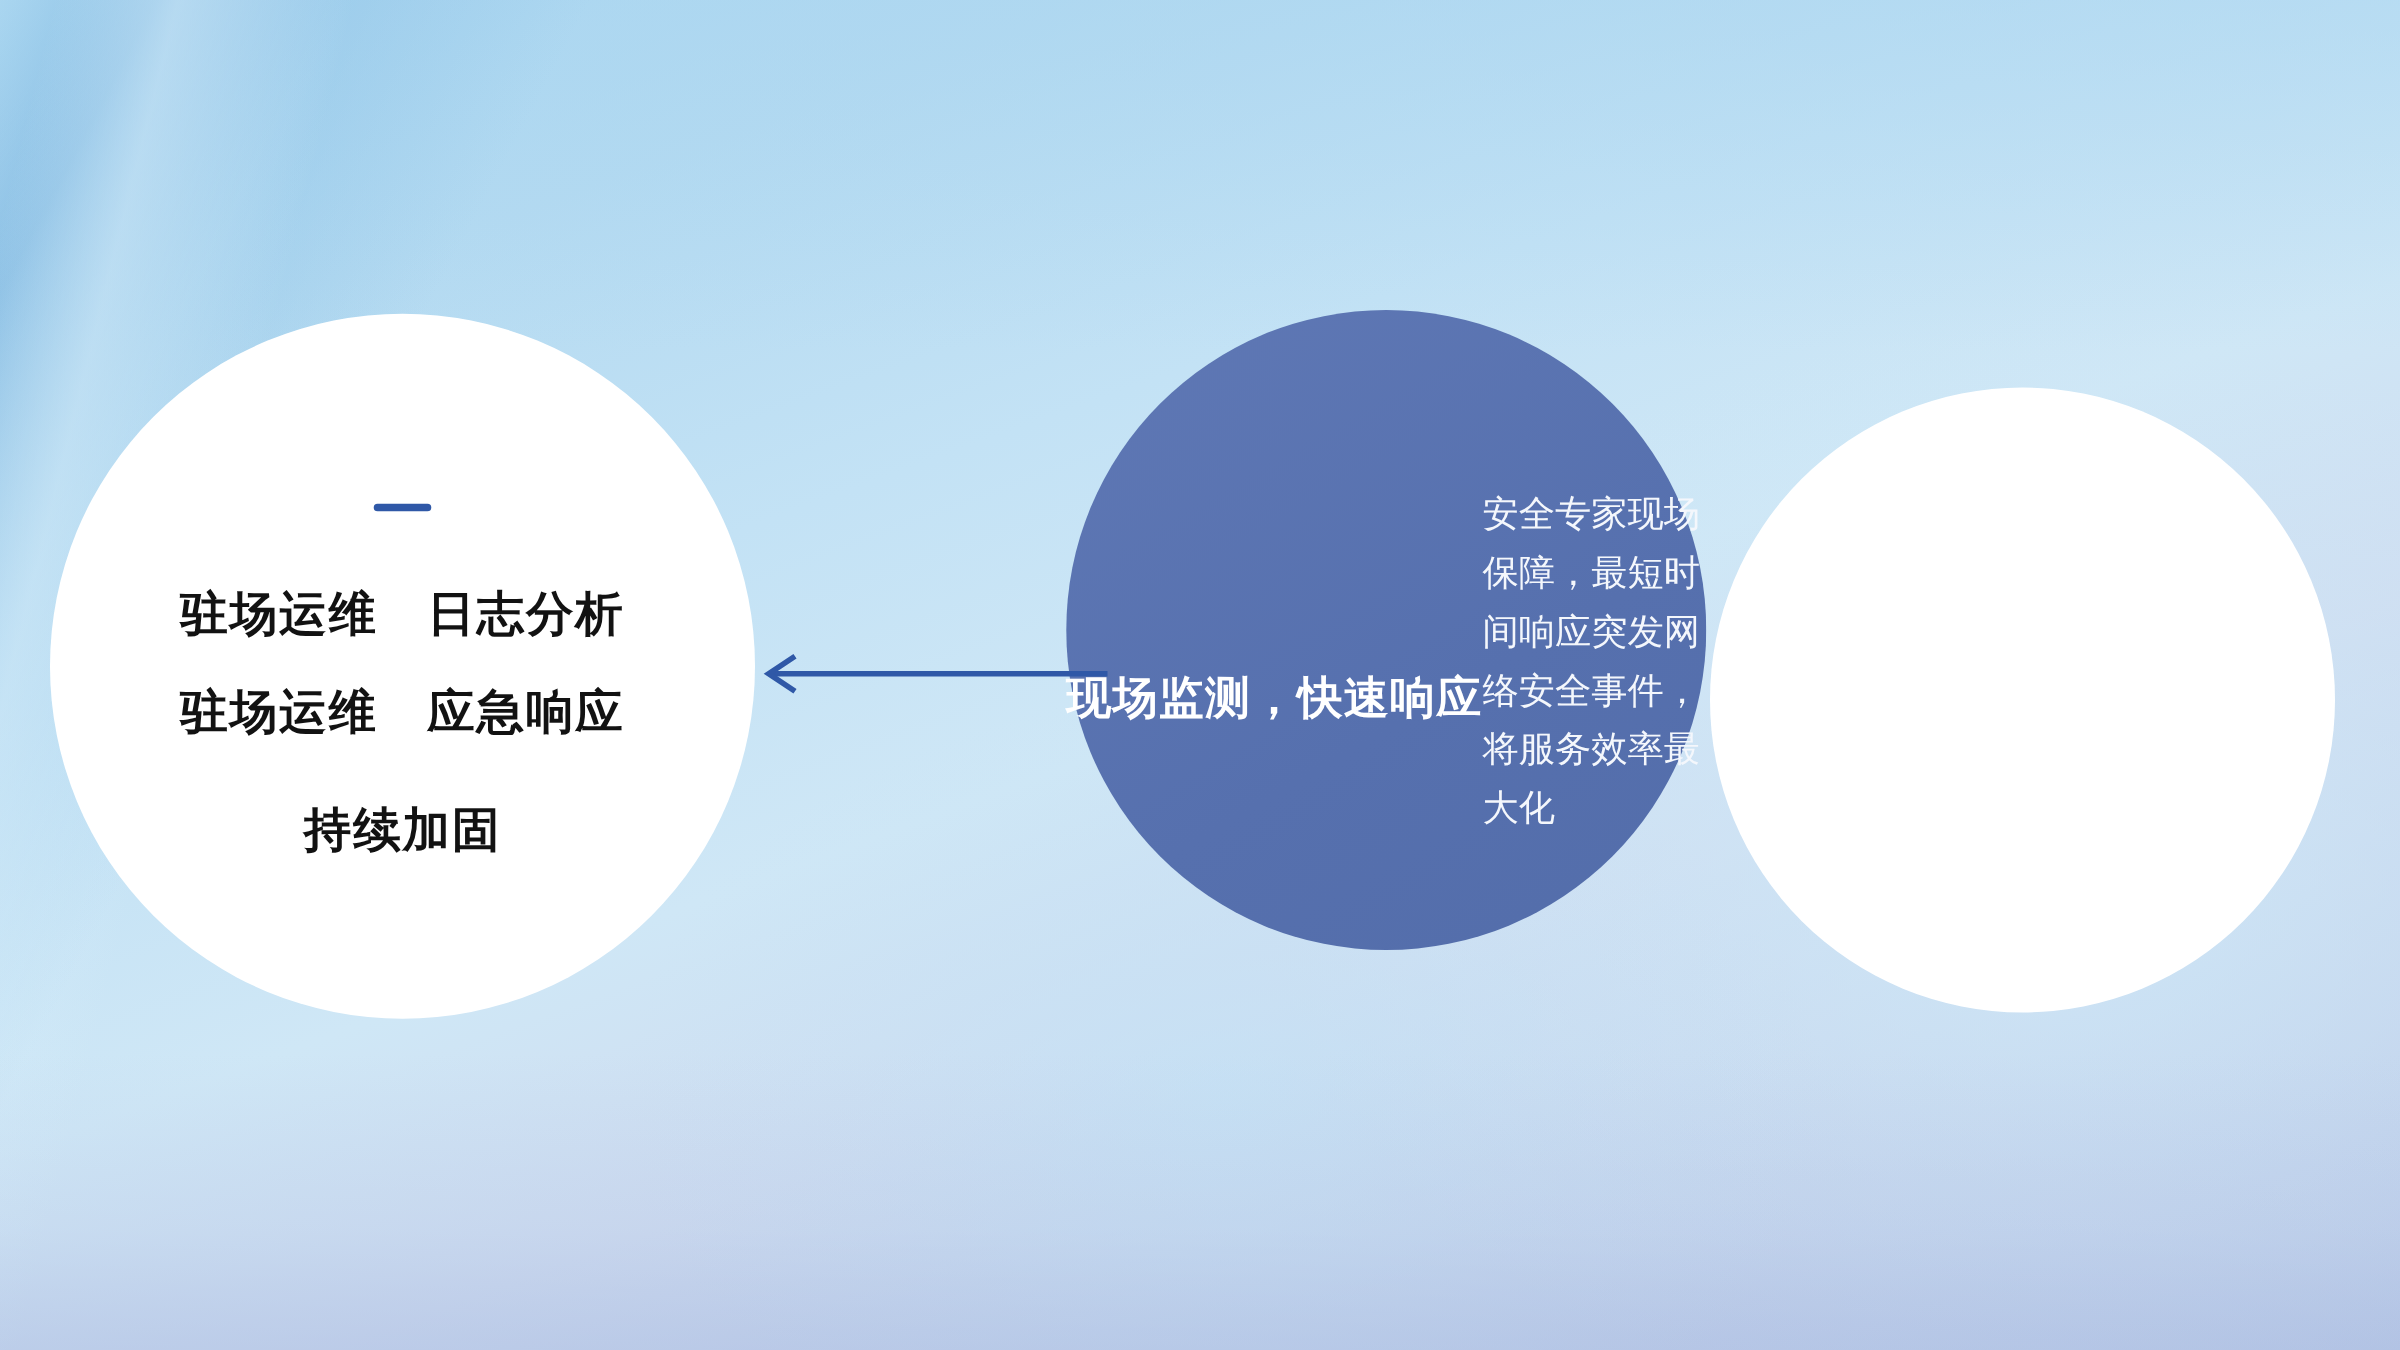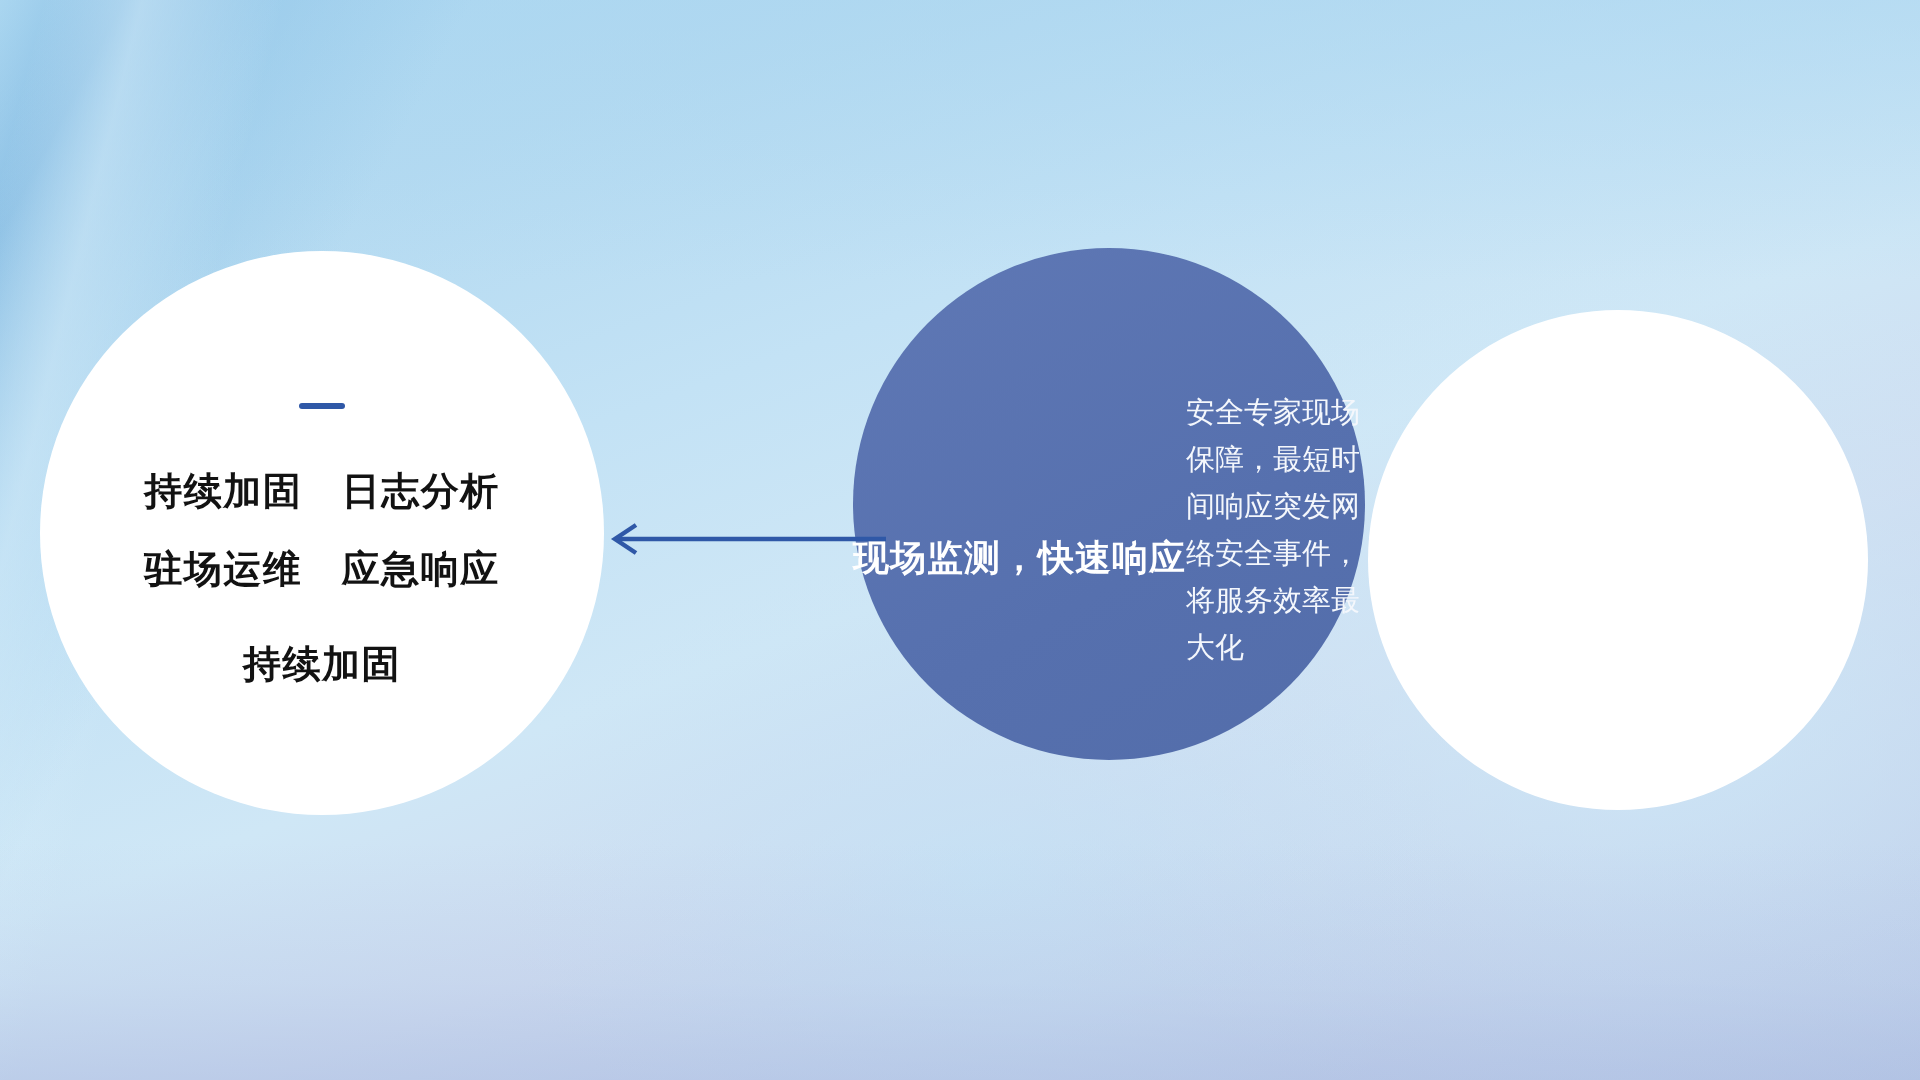--- a/index.html
+++ b/index.html
@@ -202,21 +202,21 @@
   <div class="circle" id="circle-mid"></div>
   <div class="circle" id="circle-right"></div>
 
   <svg id="arrow" viewBox="0 0 290 46">
     <line x1="286" y1="23" x2="18" y2="23" stroke="#2f58a7" stroke-width="4.5"></line>
     <polyline points="36,9 15,23 36,37" fill="none" stroke="#2f58a7" stroke-width="4.5" stroke-linejoin="miter" stroke-linecap="butt"></polyline>
   </svg>
 
   <div id="left-content">
     <div id="left-dash"></div>
-    <div class="left-line" id="left-line-1">持续加固　日志分析</div>
+    <div class="left-line" id="left-line-1">驻场运维　日志分析</div>
     <div class="left-line" id="left-line-2">驻场运维　应急响应</div>
     <div class="left-line" id="left-line-3">持续加固</div>
   </div>
 
   <div id="mid-content">
     <div id="mid-title">现场监测，快速响应</div>
     <div id="mid-body">安全专家现场保障，最短时间响应突发网络安全事件，将服务效率最大化</div>
   </div>
 
 

